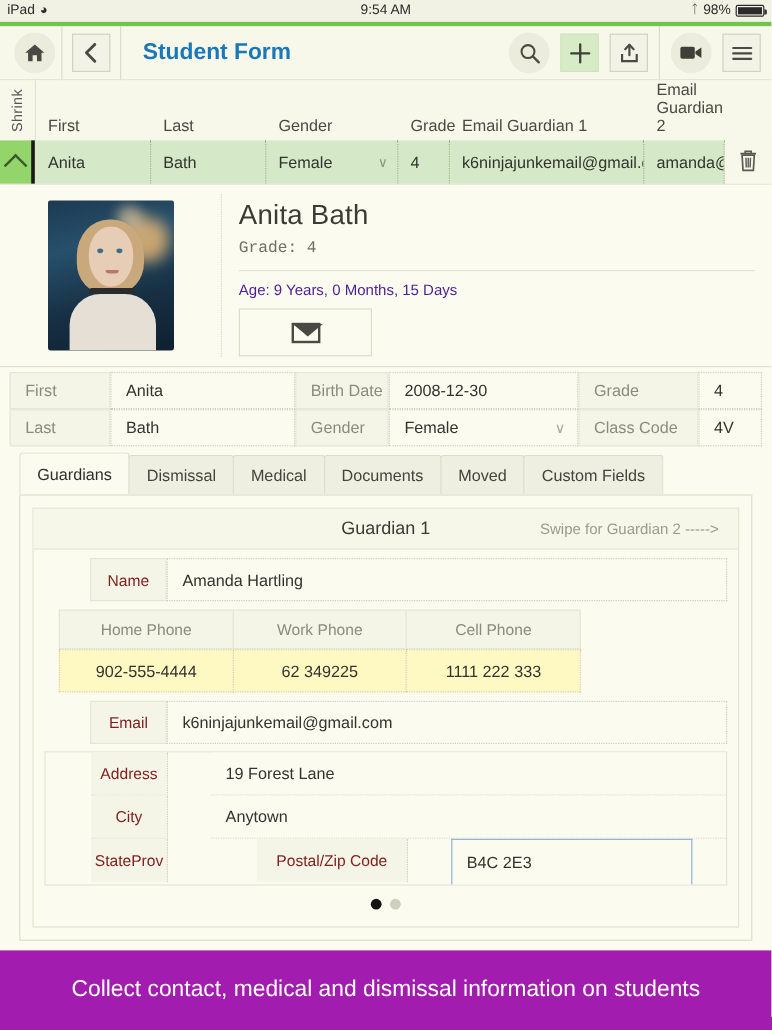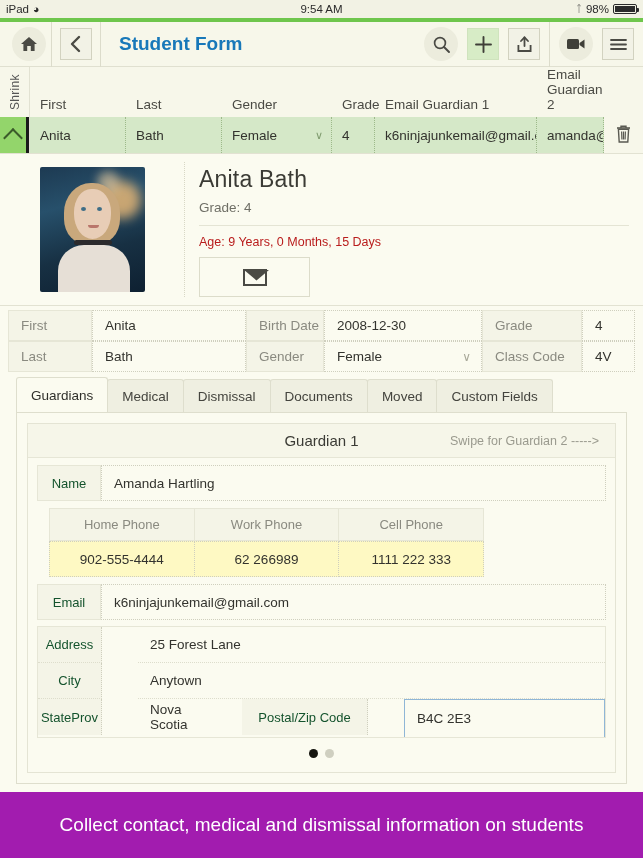--- a/index.html
+++ b/index.html
@@ -108,23 +108,23 @@
   .ph-bokeh2 { position:absolute; width:22px;height:22px;border-radius:50%;background:rgba(255,220,170,.55); right:26px; top:4px; filter: blur(5px); }
   .ph-hair { position:absolute; left:24px; top:16px; width:56px; height:62px; border-radius:48% 48% 42% 42%; background:#c9a87c; }
   .ph-face { position:absolute; left:34px; top:22px; width:37px; height:50px; border-radius:46% 46% 50% 50%; background:#e8cdb6; }
   .ph-eye { position:absolute; width:5px;height:4px;border-radius:50%;background:#3e6d86; top:40px; }
   .ph-eye.l { left:41px; } .ph-eye.r { left:57px; }
   .ph-mouth { position:absolute; left:48px; top:58px; width:11px; height:3px; border-radius:0 0 6px 6px; background:#b9766b; }
   .ph-choker { position:absolute; left:34px; top:73px; width:38px; height:5px; border-radius:3px; background:#2b2a2c; }
   .ph-body { position:absolute; left:18px; top:78px; width:72px; height:47px; border-radius:26px 26px 0 0; background:#e6dfd6; }
   .prof-info { flex: 1; padding: 4px 14px 0 14px; }
   .prof-name { font-size: 23px; color: #3b3b35; font-weight: normal; letter-spacing: .2px; }
-  .prof-grade { font-size: 13.5px; color: #6f6f66; margin-top: 7px; }
+  .prof-grade { font-size: 13.5px; color: #6f6f66; margin-top: 7px; font-family: Liberation Mono, monospace; }
   .prof-div { height: 1px; background: #e4e4d4; margin: 10px 0 9px 0; }
-  .prof-age { font-size: 12.5px; color: #b91c1c; }
+  .prof-age { font-size: 12.5px; color: #4c1d95; }
   .mail-btn {
     margin-top: 8px; width: 111px; height: 40px;
     border: 1px solid #dcdcca; background: #fbfbf0;
     display: flex; align-items: center; justify-content: center; cursor: pointer;
   }
   .env { width: 24px; height: 17px; border: 2px solid #4a4a44; position: relative; }
   .env::after {
     content:""; position:absolute; left:-1px; top:-1px; width:22px; height:11px;
     border-left: 2px solid transparent; border-right: 2px solid transparent;
     clip-path: polygon(0 0, 100% 0, 50% 100%);
@@ -172,22 +172,22 @@
     height: 34px; flex: 0 0 34px;
     display: flex; align-items: center; justify-content: center;
     background: #f6f6e9; border-bottom: 1px solid #e6e6d6; position: relative;
   }
   .g-title { font-size: 15px; color: #3b3b35; }
   .g-swipe { position: absolute; right: 16px; font-size: 12.5px; color: #9a9a8e; }
   .g-body { flex: 1; padding: 7px 9px 0 9px; }
   .row { display: flex; margin-bottom: 3px; }
   .lab {
     flex: 0 0 64px; display: flex; align-items: center; justify-content: center;
-    font-size: 13px; color: #14532d;
-    background: #f4f4e7; border: 1px solid #e6e6d6; height: 36px;
+    font-size: 13px; color: #7f1d1d;
+    background: #f4f4e7; border: 1px solid #e6e6d6; height: 36px; margin-left: 38px;
   }
   .val {
     flex: 1; display: flex; align-items: center; padding-left: 12px;
     font-size: 13.5px; color: #33332e; height: 36px;
     background: #fbfbf0; border: 1px dotted #cfcfbe; min-width: 0;
   }
   .phone-block { display: flex; margin: 7px 0 7px 12px; width: 434px; flex-direction: column; }
   .ph-heads { display: flex; }
   .ph-heads div {
     flex: 1; height: 33px; display: flex; align-items: center; justify-content: center;
@@ -389,22 +389,22 @@
         <span>Female</span>
         <span class="caret">∨</span>
       </div>
       <div class="mf-lab w-end">Class Code</div>
       <div class="mf-val w-end">4V</div>
     </div>
   </div>
 
   <div class="tabs">
     <div class="tab active">Guardians</div>
+    <div class="tab">Dismissal</div>
     <div class="tab">Medical</div>
-    <div class="tab">Dismissal</div>
     <div class="tab">Documents</div>
     <div class="tab">Moved</div>
     <div class="tab">Custom Fields</div>
   </div>
 
   <div class="panel">
     <div class="panel-inner">
       <div class="g-head">
         <span class="g-title">Guardian 1</span>
         <span class="g-swipe">Swipe for Guardian 2 -----&gt;</span>
@@ -417,42 +417,41 @@
         </div>
 
         <div class="phone-block">
           <div class="ph-heads">
             <div>Home Phone</div>
             <div>Work Phone</div>
             <div>Cell Phone</div>
           </div>
           <div class="ph-vals">
             <div>902-555-4444</div>
-            <div>62 266989</div>
+            <div>62 349225</div>
             <div>1111 222 333</div>
           </div>
         </div>
 
         <div class="row">
           <div class="lab">Email</div>
           <div class="val">k6ninjajunkemail@gmail.com</div>
         </div>
 
         <div class="addr-group">
           <div class="row">
             <div class="lab">Address</div>
-            <div class="val">25 Forest Lane</div>
+            <div class="val">19 Forest Lane</div>
           </div>
           <div class="row">
             <div class="lab">City</div>
             <div class="val">Anytown</div>
           </div>
           <div class="row">
             <div class="lab">StateProv</div>
-            <div class="val">Nova Scotia</div>
             <div class="lab pz">Postal/Zip Code</div>
             <div class="val pz-val">B4C 2E3</div>
           </div>
         </div>
 
         <div class="dots">
           <span class="dot on"></span>
           <span class="dot"></span>
         </div>
       </div>

